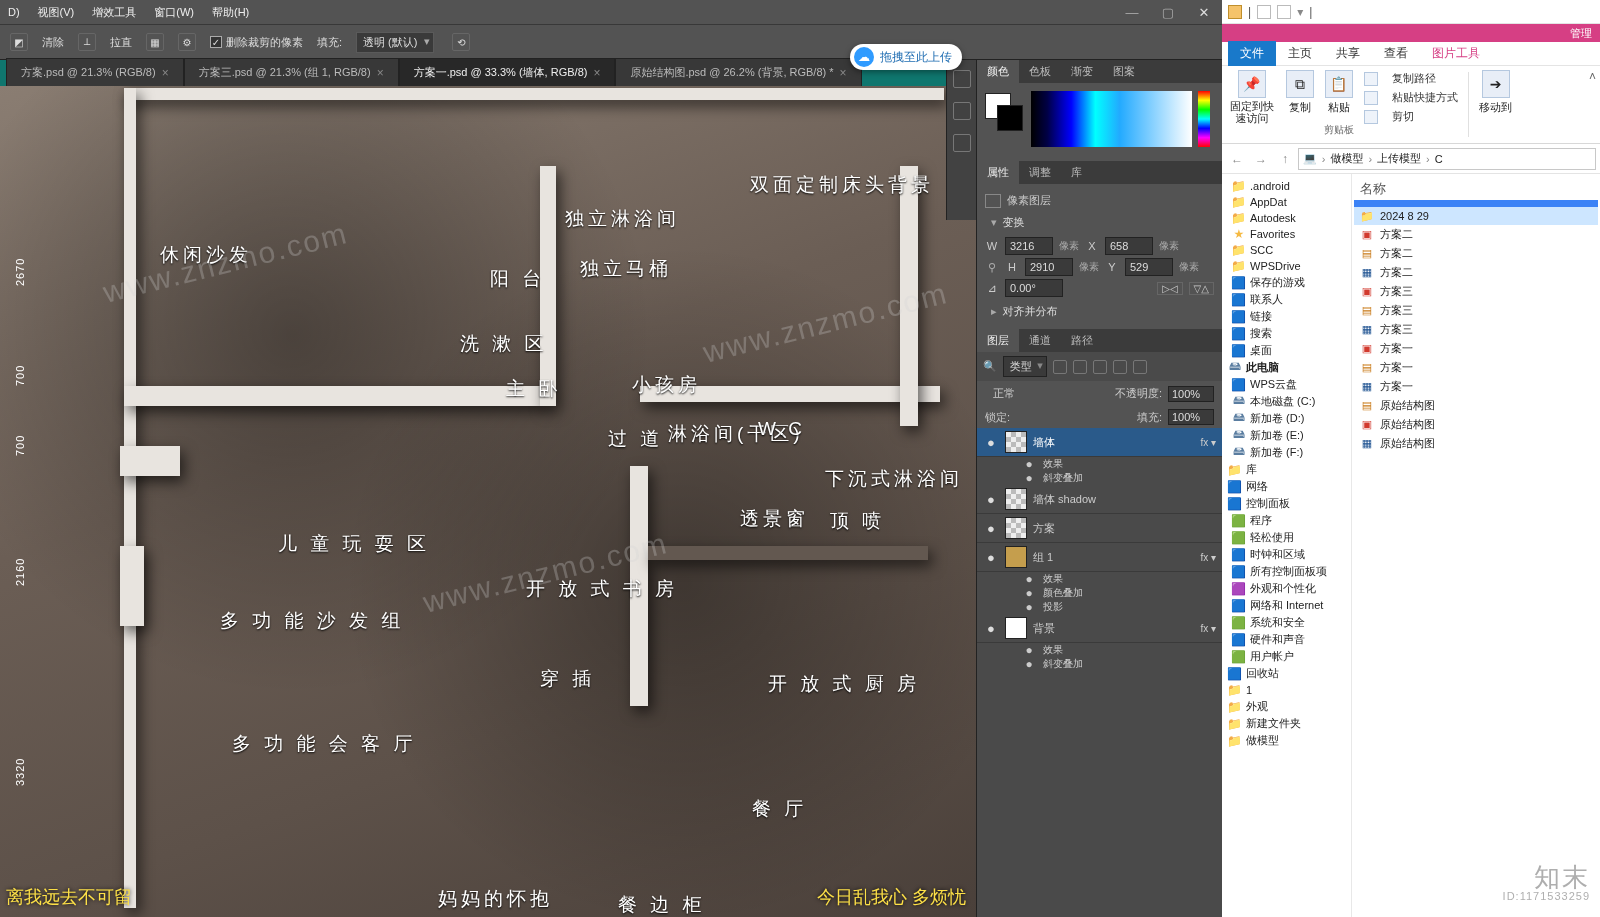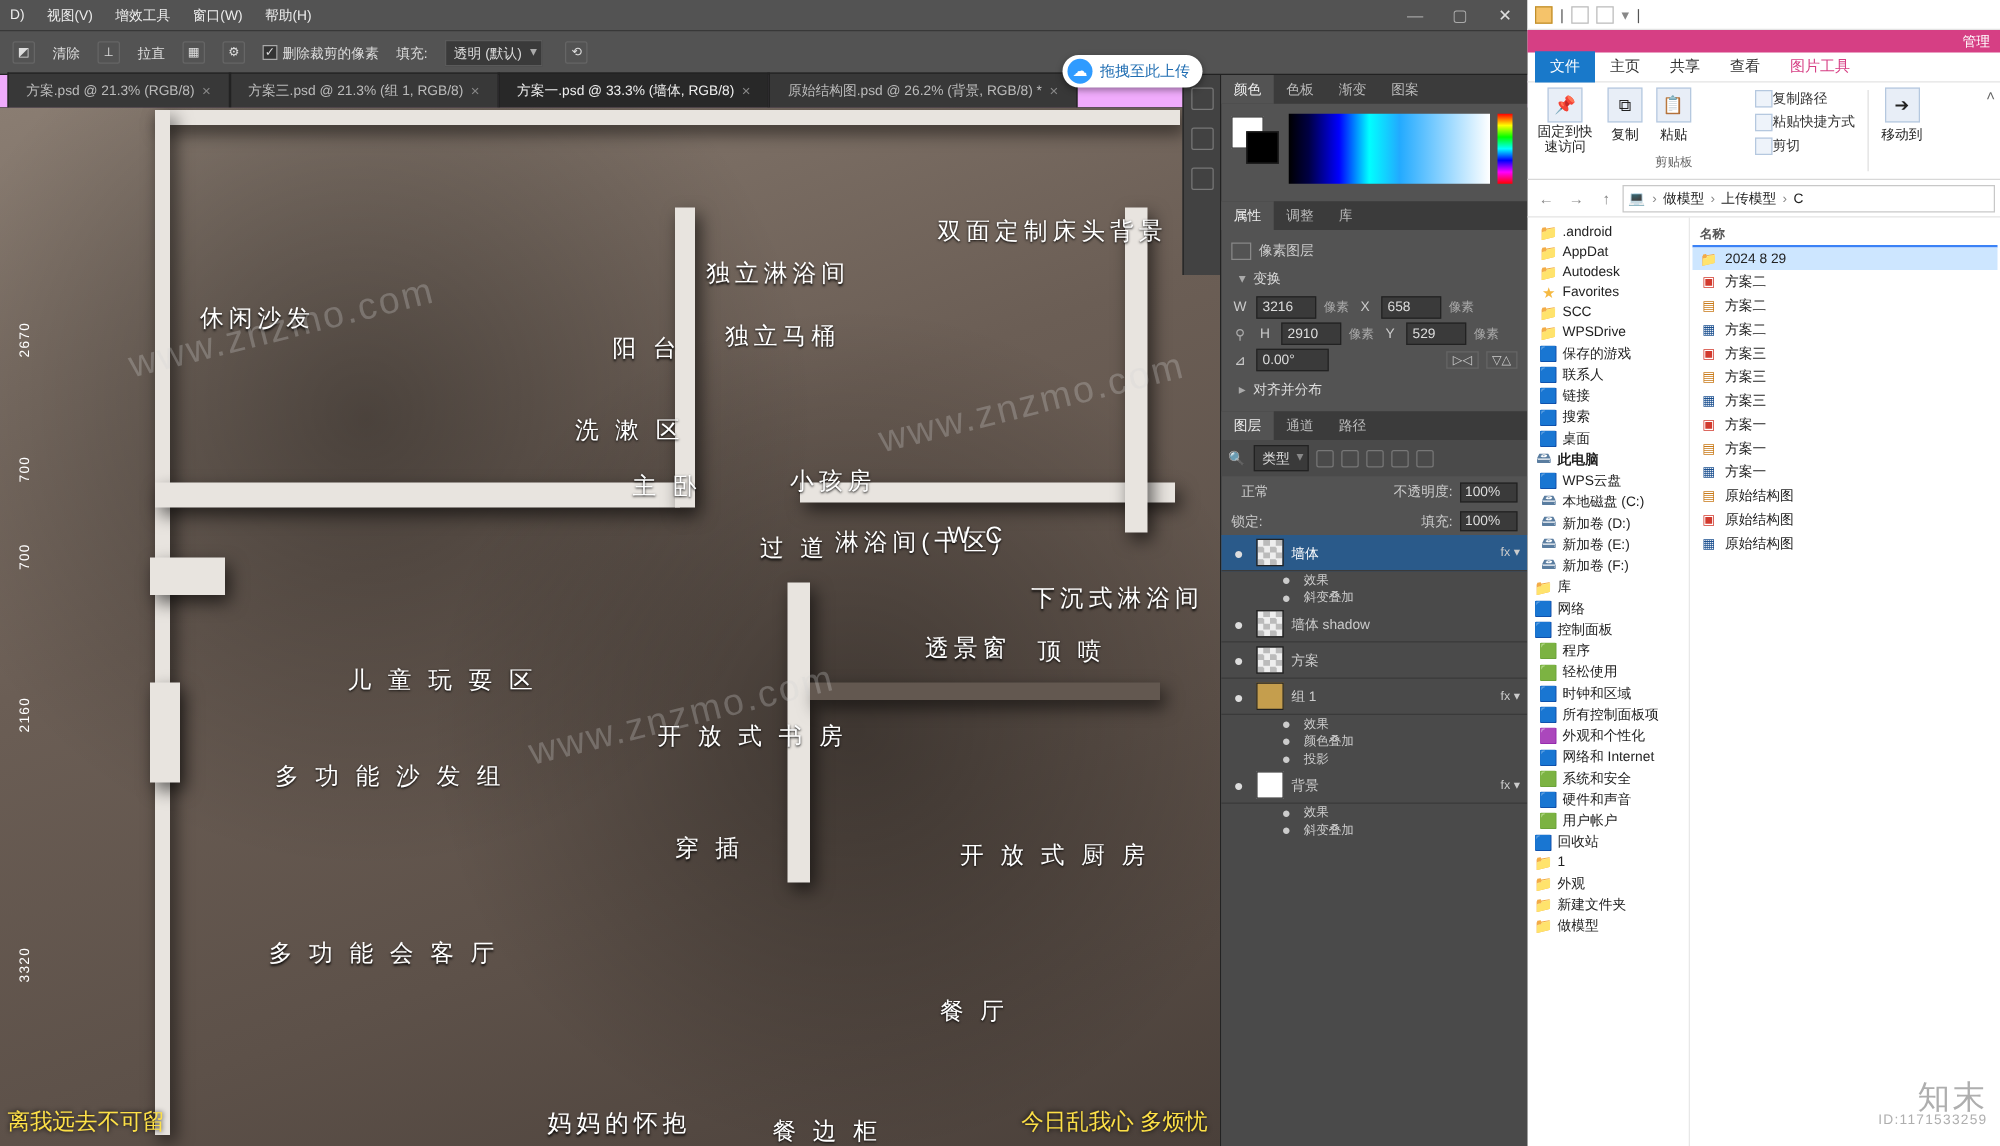--- a/index.html
+++ b/index.html
@@ -12,21 +12,21 @@
   .ps-winctrl { position:absolute; right:0; top:0; height:24px; display:flex; }
   .ps-winctrl div { width:36px; height:24px; display:flex; align-items:center; justify-content:center; color:#aaa; font-size:13px; }
 
   .ps-options { height:36px; background:#535353; border-top:1px solid #383838; border-bottom:1px solid #222; display:flex; align-items:center; padding:0 10px; gap:14px; font-size:11px; color:#ddd; }
   .ps-ico { width:18px; height:18px; display:inline-flex; align-items:center; justify-content:center; border:1px solid #666; font-size:10px; border-radius:2px; }
   .ps-chk { display:flex; align-items:center; gap:4px; }
   .ps-chk .box { width:12px; height:12px; border:1px solid #aaa; display:inline-flex; align-items:center; justify-content:center; font-size:10px; background:#333; }
   .ps-select { background:#3a3a3a; border:1px solid #5a5a5a; padding:2px 16px 2px 6px; color:#ddd; position:relative; font-size:11px; }
   .ps-select::after { content:"▾"; position:absolute; right:4px; top:2px; color:#aaa; }
 
-  .ps-tabstrip { height:26px; background:#f0abfc; display:flex; align-items:flex-end; padding:0 6px; gap:0; font-size:11px; }
+  .ps-tabstrip { height:26px; background:#0f766e; display:flex; align-items:flex-end; padding:0 6px; gap:0; font-size:11px; }
   .ps-tab { padding:6px 14px; color:#bbb; border-top:1px solid #222; border-left:1px solid #222; border-right:1px solid #222; background:#383838; display:flex; align-items:center; gap:6px;}
   .ps-tab.active { background:#282828; color:#eee;}
   .ps-tab .x { color:#888; font-size:12px;}
   
   .ps-canvas { position:absolute; left:0; top:86px; right:246px; bottom:0; background:#282828; overflow:hidden;}
   .fp-img { position:absolute; left:0; top:0; width:100%; height:100%; background:
       radial-gradient(circle at 30% 30%, rgba(0,0,0,.35), transparent 40%),
       radial-gradient(circle at 70% 60%, rgba(0,0,0,.35), transparent 40%),
       linear-gradient(160deg,#8a7d72,#6b5e55 40%,#5d5149 70%,#4a403a);
   }
@@ -89,21 +89,21 @@
   .fe-title .sq { width:14px; height:14px; background:#f5c36a; border:1px solid #c08f2c;}
   .fe-title .ttl { flex:1; overflow:hidden; white-space:nowrap; text-overflow:ellipsis; font-size:11px;}
   .fe-manage { height:18px; background:#d63f84; color:#fff; font-size:11px; display:flex; align-items:center; justify-content:flex-end; padding-right:8px;}
   .fe-ribtabs { height:24px; display:flex; align-items:center; padding-left:6px; gap:0; font-size:12px; border-bottom:1px solid #e4e4e4;}
   .fe-ribtabs .rtab { padding:4px 12px; color:#333;}
   .fe-ribtabs .rtab.active { background:#1979ca; color:#fff;}
   .fe-ribbon { height:78px; border-bottom:1px solid #d8d8d8; display:flex; padding:4px 6px; gap:10px; position:relative;}
   .rib-grp { display:flex; flex-direction:column; align-items:center; justify-content:space-between; padding-bottom:2px; }
   .rib-big { display:flex; flex-direction:column; align-items:center; font-size:11px; gap:2px;}
   .rib-big .ic { width:28px; height:28px; background:#e8eef7; border:1px solid #b5c8df; display:flex; align-items:center; justify-content:center; font-size:14px;}
-  .rib-small { font-size:11px; color:#333; display:flex; align-items:center; gap:0; padding:1px 0;margin-left:40px;}
+  .rib-small { font-size:11px; color:#333; display:flex; align-items:center; gap:14px; padding:1px 0;}
   .rib-small .si { width:14px; height:14px; border:1px solid #b5c8df; background:#eef3fa; display:inline-block;}
   .rib-lbl { font-size:10px; color:#666; text-align:center;}
   .rib-sep { width:1px; background:#e0e0e0; margin:2px 0;}
   .rib-chev { position:absolute; right:4px; top:4px; font-size:12px; color:#666;}
 
   .fe-addr { height:30px; border-bottom:1px solid #e4e4e4; display:flex; align-items:center; padding:0 4px; gap:2px;}
   .fe-addr .nav { width:22px; height:22px; display:flex; align-items:center; justify-content:center; color:#888; border-radius:2px;}
   .fe-addr .bar { flex:1; height:22px; border:1px solid #c8c8c8; display:flex; align-items:center; padding:0 4px; gap:2px; font-size:11px; overflow:hidden;}
   .fe-addr .seg { white-space:nowrap; }
   .fe-addr .gt { color:#888; padding:0 3px;}
@@ -114,21 +114,21 @@
   .tnode.lv1 { padding-left:10px;}
   .tnode .ticon { width:14px; height:14px; display:inline-flex; align-items:center; justify-content:center; font-size:12px;}
   .fold { color:#f5b942;}
   .drive { color:#5a7da0;}
   .star { color:#f5b942;}
   .blue { color:#2d7dd2;}
   .green { color:#2e9e5b;}
   .purple { color:#7d5bbf;}
 
   .fe-files { flex:1; overflow:auto; padding:4px 2px;}
-  .fhead { display:grid; grid-template-columns:1fr; padding:2px 6px; font-size:10px; color:#555; border-bottom:2px solid #3b82f6;font-weight:bold;}
+  .fhead { display:grid; grid-template-columns:1fr; padding:2px 6px; font-size:13px; color:#555; border-bottom:7px solid #3b82f6;}
   .frow { display:flex; align-items:center; gap:6px; padding:2px 6px; font-size:11px;}
   .frow.sel { background:#cde6ff;}
   .frow .ficon { width:14px; height:14px; display:inline-flex; align-items:center; justify-content:center; font-size:11px;}
   .ficon.fld { color:#f5b942;}
   .ficon.pdf { color:#d23a2e;}
   .ficon.dwg { color:#c97b1a;}
   .ficon.psd { color:#1a4f8f;}
 
   .fe-status { height:22px; border-top:1px solid #e4e4e4; display:flex; align-items:center; justify-content:space-between; padding:0 8px; font-size:11px; color:#555;}
   .fe-status .shield { color:#f0a500;}
@@ -212,21 +212,21 @@
         <div class="fp-label" style="left: 608px; top: 340px;">过 道</div>
         <div class="fp-label" style="left: 668px; top: 335px;">淋浴间(干区)</div>
         <div class="fp-label" style="left: 758px; top: 332px;">W.C</div>
         <div class="fp-label" style="left: 825px; top: 380px;">下沉式淋浴间</div>
         <div class="fp-label" style="left: 830px; top: 422px;">顶 喷</div>
         <div class="fp-label" style="left: 740px; top: 420px;">透景窗</div>
         <div class="fp-label" style="left: 278px; top: 445px;">儿 童 玩 耍 区</div>
         <div class="fp-label" style="left: 526px; top: 490px;">开 放 式 书 房</div>
         <div class="fp-label" style="left: 540px; top: 580px;">穿 插</div>
         <div class="fp-label" style="left: 220px; top: 522px;">多 功 能 沙 发 组</div>
-        <div class="fp-label" style="left: 215px; top: 645px; margin-top: 19px;">多 功 能 会 客 厅</div>
+        <div class="fp-label" style="left: 232px; top: 645px;">多 功 能 会 客 厅</div>
         <div class="fp-label" style="left: 768px; top: 585px;">开 放 式 厨 房</div>
         <div class="fp-label" style="left: 752px; top: 710px;">餐  厅</div>
         <div class="fp-label" style="left: 618px; top: 806px;">餐 边 柜</div>
         <div class="fp-label" style="left: 438px; top: 800px;">妈妈的怀抱</div>
         <div class="fp-label" style="left: 750px; top: 86px;">双面定制床头背景</div>
       </div>
 
     <div class="fp-dim" style="left:14px; top:200px;">2670</div>
     <div class="fp-dim" style="left:14px; top:300px;">700</div>
     <div class="fp-dim" style="left:14px; top:370px;">700</div>

